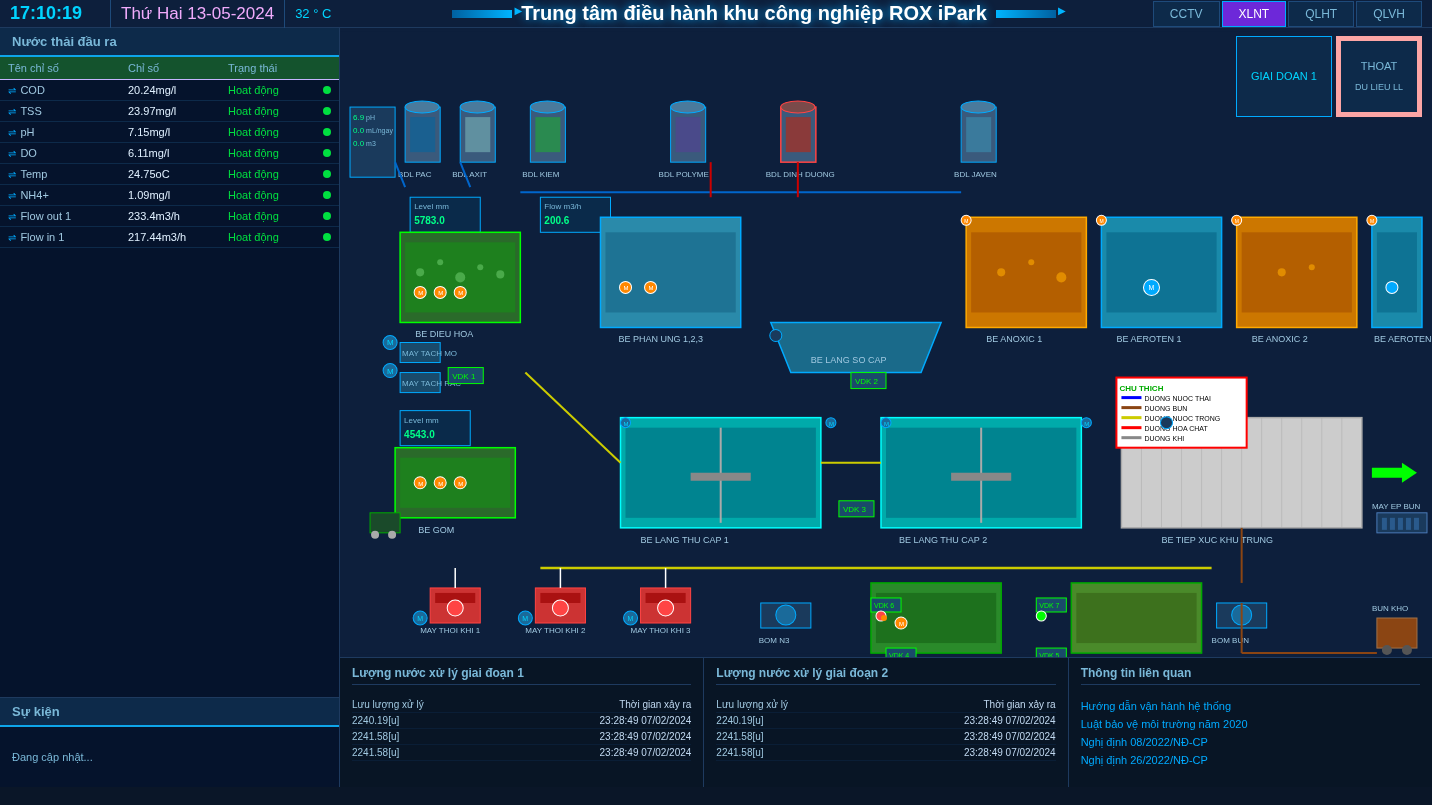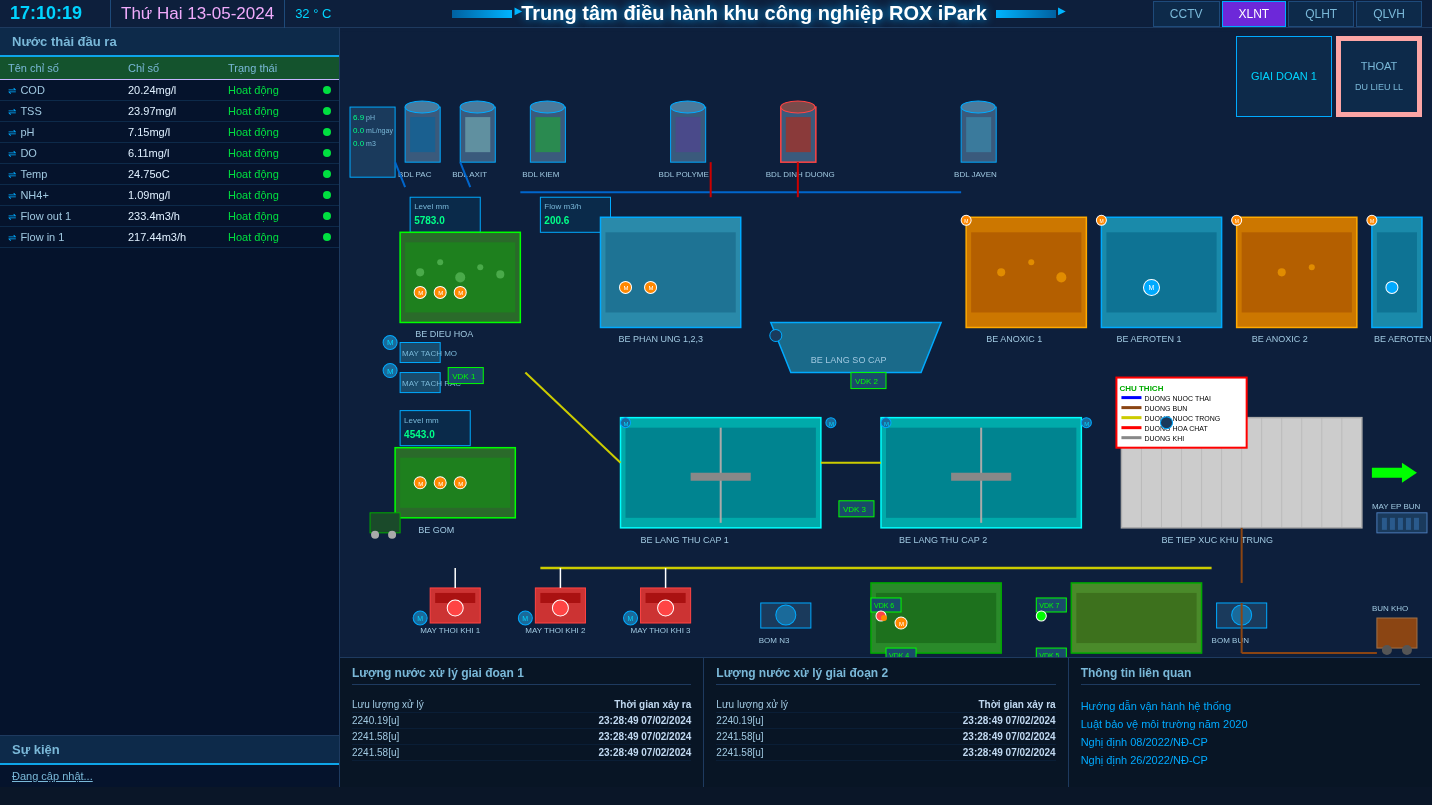--- a/index.html
+++ b/index.html
@@ -158,24 +158,23 @@
       background: #00e040;
       border-radius: 50%;
       display: inline-block;
       margin-left: auto;
     }
     .event-section {
       border-top: 1px solid #1e3a5f;
       margin-top: auto;
     }
     .event-content {
-      padding: 5px 12px;
+      padding: 24px 12px;
       color: #7ab8d8;
       font-size: 11px;
-      text-decoration: underline;
     }
 
     
     .main-content {
       flex: 1;
       display: flex;
       flex-direction: column;
       background: #0a1628;
     }
 
@@ -211,21 +210,21 @@
       padding-bottom: 4px;
     }
     .panel-row {
       display: flex;
       justify-content: space-between;
       font-size: 10px;
       color: #a0c8e0;
       padding: 2px 0;
       border-bottom: 1px solid #0a1e36;
     }
-    .panel-row span:last-child { color: #c0d8f0; font-weight: bold; }
+    .panel-row span:last-child { color: #c0d8f0; }
     .info-link {
       color: #00aaff;
       font-size: 11px;
       padding: 3px 0;
       cursor: pointer;
     }
 
     
     .diagram-svg {
       width: 100%;

